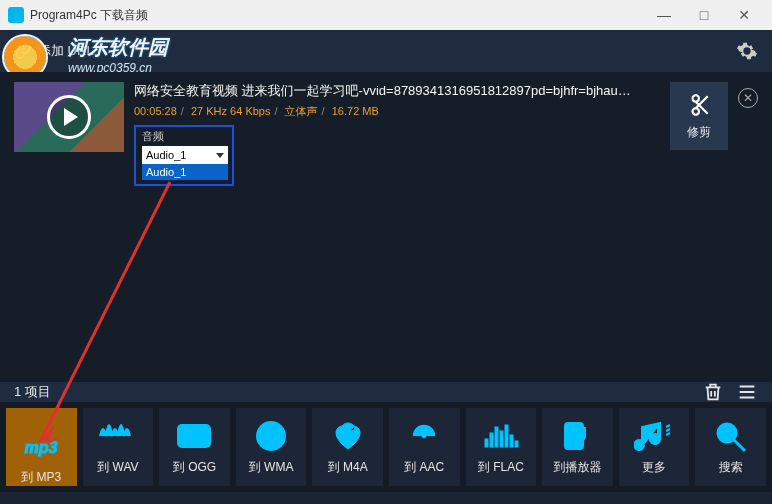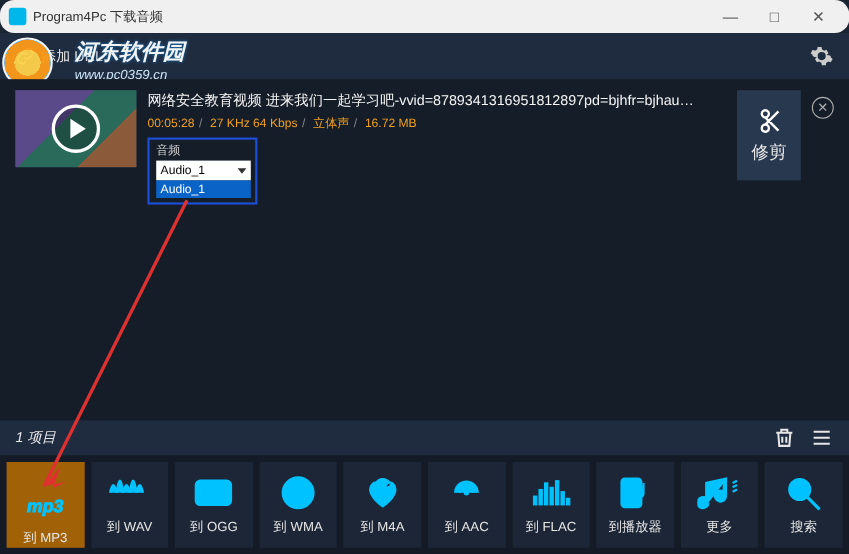--- a/index.html
+++ b/index.html
@@ -1,18 +1,18 @@
 <!DOCTYPE html>
 <html><head>
 <meta charset="utf-8">
 <style>
 * { margin: 0; padding: 0; box-sizing: border-box; }
 body { width: 772px; height: 504px; font-family: "Microsoft YaHei", Arial, sans-serif; background: #1a2332; overflow: hidden; position: relative; }
 
-.titlebar { height: 30px; background: #f0f0f0; display: flex; align-items: center; padding: 0 8px; font-size: 12px; color: #333; border-radius: 13px; }
+.titlebar { height: 30px; background: #f0f0f0; display: flex; align-items: center; padding: 0 8px; font-size: 12px; color: #333; }
 .titlebar .app-icon { width: 16px; height: 16px; background: #00b7eb; border-radius: 3px; margin-right: 6px; }
 .titlebar .title { flex: 1; }
 .titlebar .win-btn { width: 40px; text-align: center; font-size: 14px; cursor: pointer; color: #555; }
 
 .toolbar { height: 42px; background: #1f2c40; display: flex; align-items: center; padding: 0 14px; }
 .toolbar .add-btn { display: flex; align-items: center; color: #e6e6e6; font-size: 13px; cursor: pointer; gap: 6px; }
 .toolbar .add-btn svg { width: 18px; height: 18px; }
 .toolbar .spacer { flex: 1; }
 .toolbar .gear { width: 22px; height: 22px; cursor: pointer; }
 
@@ -28,32 +28,32 @@
 .media-meta { color: #f0a020; font-size: 11px; margin-bottom: 6px; }
 .media-meta .sep { color: #888; margin: 0 4px; }
 
 .audio-block { border: 2px solid #1d4ed8; padding: 2px 6px 4px; width: 100px; background: transparent; display: inline-block; }
 .audio-label { color: #ccc; font-size: 11px; margin-bottom: 2px; }
 .audio-dd { width: 86px; height: 18px; background: #fff; color: #000; font-size: 11px; display: flex; align-items: center; padding: 0 4px; justify-content: space-between; cursor: pointer; }
 .audio-dd .caret { border-top: 5px solid #333; border-left: 4px solid transparent; border-right: 4px solid transparent; }
 .audio-opt { width: 86px; height: 16px; background: #0a64c8; color: #fff; font-size: 11px; padding: 0 4px; line-height: 16px; }
 
 .side-actions { display: flex; align-items: flex-start; gap: 10px; margin-left: auto; }
-.cut-btn { width: 58px; height: 82px; background: #28384f; display: flex; flex-direction: column; align-items: center; justify-content: center; gap: 6px; color: #e6e6e6; font-size: 16px; cursor: pointer; }
+.cut-btn { width: 58px; height: 68px; background: #28384f; display: flex; flex-direction: column; align-items: center; justify-content: center; gap: 6px; color: #e6e6e6; font-size: 12px; cursor: pointer; }
 .close-x { width: 20px; height: 20px; border: 1.5px solid #aaa; border-radius: 50%; color: #aaa; display: flex; align-items: center; justify-content: center; font-size: 12px; cursor: pointer; margin-top: 6px; }
 
 .arrow-svg { position: absolute; left: 20px; top: 100px; width: 180px; height: 290px; pointer-events: none; }
 
 .watermark { position: absolute; left: 2px; top: 34px; width: 200px; height: 60px; display: flex; gap: 20px; pointer-events: none; opacity: .95; }
 .watermark .logo { width: 46px; height: 46px; border-radius: 50%; background: radial-gradient(circle,#ffd24a 0 40%,#ff9a1a 40% 70%,#1aa0e6 70%); border: 2px solid #fff; }
 .watermark .wt { display: flex; flex-direction: column; }
 .watermark .wt1 { color: #fff; font-size: 20px; font-weight: bold; text-shadow: 0 0 3px #1a7ac8; font-style: italic; }
 .watermark .wt2 { color: #d8f0ff; font-size: 12px; font-style: italic; }
 
-.footer-bar { height: 32px; background: #1f2c40; display: flex; align-items: center; padding: 0 14px; color: #e6e6e6; font-size: 13px; font-style: italic; }
+.footer-bar { height: 20px; background: #1f2c40; display: flex; align-items: center; padding: 0 14px; color: #e6e6e6; font-size: 13px; }
 .footer-bar .spacer { flex: 1; }
 .footer-bar .ficon { width: 22px; height: 22px; margin-left: 12px; cursor: pointer; color: #e6e6e6; }
 
 .formats { height: 90px; background: #141b26; display: flex; align-items: center; padding: 0 6px; gap: 6px; }
 .fmt { width: 74px; height: 78px; background: #1c2636; display: flex; flex-direction: column; align-items: center; justify-content: center; gap: 6px; cursor: pointer; color: #e6e6e6; font-size: 12px; }
 .fmt.active { background: #a16207; justify-content: flex-end; }
 .fmt .ico { width: 40px; height: 34px; display: flex; align-items: center; justify-content: center; }
 .fmt svg { width: 40px; height: 34px; }
 .cyan { fill: #00c2ff; stroke: #00c2ff; }
 </style>

